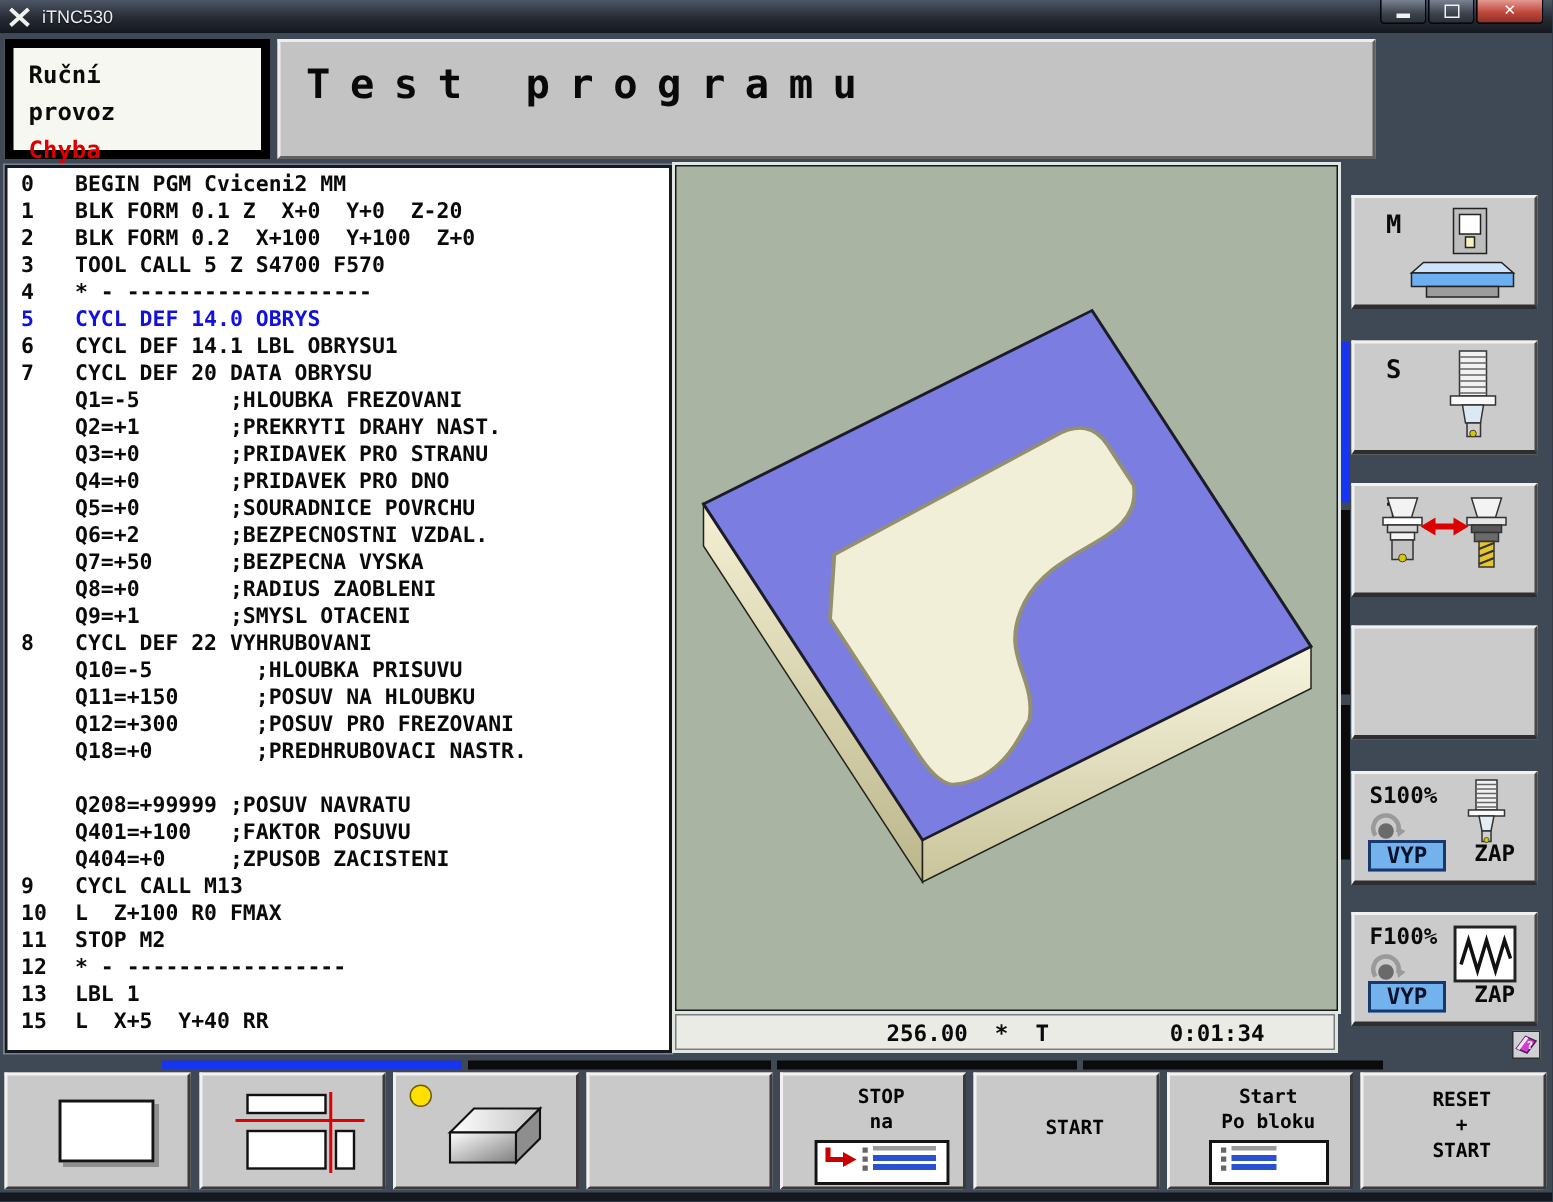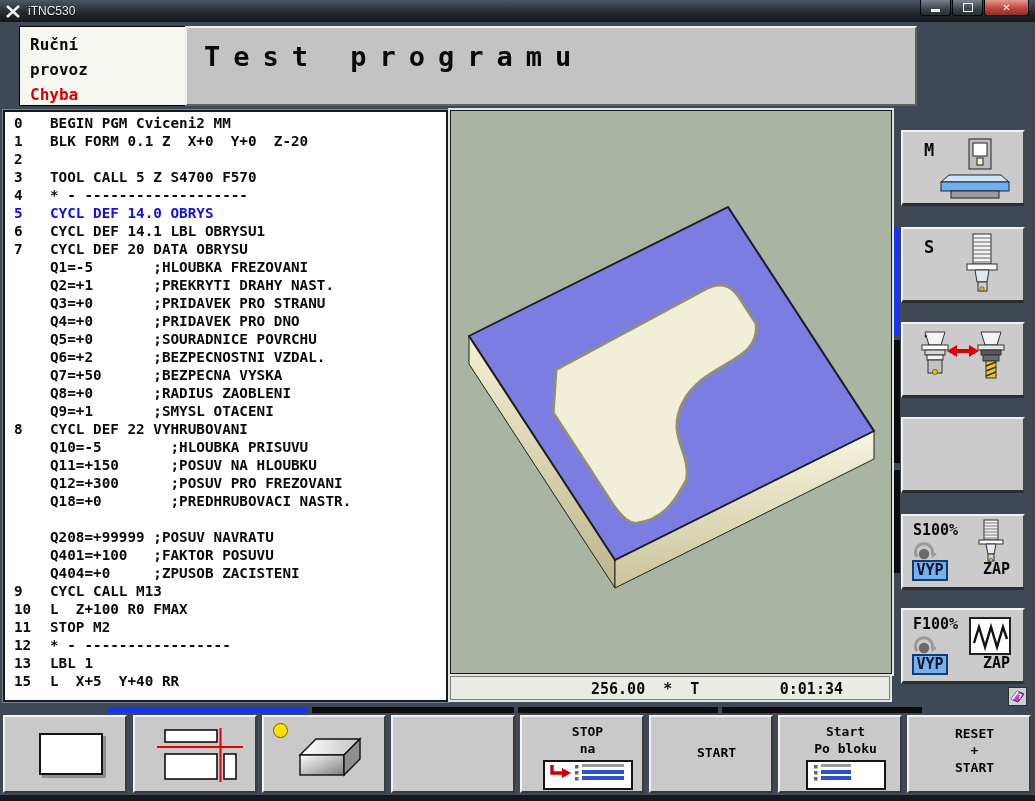--- a/index.html
+++ b/index.html
@@ -11,22 +11,22 @@
   .tb-logo{margin-left:6px;display:flex;align-items:center;}
   .tb-title{color:#e9edf2;font:12px "Liberation Sans",sans-serif;margin-left:7px;text-shadow:0 1px 1px #000;}
   .wbtns{position:absolute;right:6px;top:0;display:flex;gap:1px;}
   .wbtn{width:29px;height:15px;border:1px solid #05070a;border-top:none;border-radius:0 0 3px 3px;
     background:linear-gradient(#78818f,#3c434e 60%,#2a3038);display:flex;align-items:center;justify-content:center;}
   .wbtn.close{width:43px;background:linear-gradient(#e29a90,#c0473c 55%,#8f2f26);}
   .glyph-min{width:9px;height:3px;background:#f2f2f2;margin-top:6px;}
   .glyph-max{width:8px;height:7px;border:1.5px solid #f2f2f2;}
   .glyph-close{color:#fff;font:bold 10px "DejaVu Sans",sans-serif;}
   
-  .mode-panel{position:absolute;left:19px;top:26px;width:177px;height:80px;background:#f7f7f2;
-    border:1px solid #000000;box-sizing:border-box;padding:5px 0 0 10px;}
+  .mode-panel{position:absolute;left:3px;top:26px;width:177px;height:80px;background:#f7f7f2;
+    border:6px solid #000000;box-sizing:border-box;padding:5px 0 0 10px;}
   .mode-line{font:bold 16px "DejaVu Sans Mono",monospace;color:#0b0b0b;line-height:25px;}
   .mode-error{color:#dd0000;}
   .header-panel{position:absolute;left:185px;top:26px;width:732px;height:80px;background:#c3c3c3;box-sizing:border-box;
     border-top:2px solid #eeeeee;border-left:2px solid #eeeeee;border-right:2px solid #606060;border-bottom:2px solid #606060;}
   .header-title{font:bold 27px "DejaVu Sans Mono",monospace;letter-spacing:13px;color:#090909;margin:13px 0 0 17px;white-space:pre;}
   
   .program-panel{position:absolute;left:3px;top:110px;width:445px;height:592px;background:#ffffff;
     border:2px solid #161a20;box-sizing:border-box;box-shadow:0 0 0 1px #79828e;padding-top:3px;overflow:hidden;}
   .pline{display:flex;height:18px;font:bold 14.3px "DejaVu Sans Mono",monospace;color:#0a0a0a;white-space:pre;}
   .pline .ln{width:36px;padding-left:9px;flex:none;}
@@ -36,21 +36,21 @@
     border:1px solid #15181c;box-shadow:0 0 0 2px #e2e6e2;}
   .sim-status{position:absolute;left:450px;top:676px;width:440px;height:24px;background:#ebebe6;box-sizing:border-box;
     border:1px solid #7c7c7c;box-shadow:0 0 0 2px #e2e6e2;font:bold 15px "DejaVu Sans Mono",monospace;color:#0a0a0a;padding-left:32px;}
   .sim-status .sleft{position:absolute;left:140px;top:3px;white-space:pre;}
   .sim-status .sright{position:absolute;right:46px;top:3px;white-space:pre;}
   
   .sbtn{position:absolute;left:901px;width:124px;height:76px;background:#cbcbcb;box-sizing:border-box;
     border-top:2px solid #f1f1f1;border-left:2px solid #f1f1f1;border-right:2px solid #474747;border-bottom:3px solid #2e2e2e;}
   .key-letter{position:absolute;left:21px;top:8px;font:bold 17px "DejaVu Sans Mono",monospace;color:#0a0a0a;}
   .ov-label{position:absolute;left:10px;top:5px;font:bold 15px "DejaVu Sans Mono",monospace;color:#0a0a0a;}
-  .vyp{position:absolute;left:9px;bottom:6px;width:36px;height:21px;background:#74b2ee;border:2px solid #173a6e;
+  .vyp{position:absolute;left:9px;bottom:6px;width:52px;height:21px;background:#74b2ee;border:2px solid #173a6e;
     box-sizing:border-box;font:bold 15px "DejaVu Sans Mono",monospace;text-align:center;line-height:17px;color:#07112a;}
   .zap{position:absolute;right:13px;bottom:9px;font:bold 15px "DejaVu Sans Mono",monospace;color:#0a0a0a;}
   .knob{position:absolute;left:10px;top:26px;}
   
   .hseg{position:absolute;top:707px;height:6px;}
   .vseg{position:absolute;left:894px;width:6px;}
   .seg-blue{background:#1734ee;} .seg-black{background:#0b0b0b;}
   
   .skey{position:absolute;top:715px;width:124px;height:78px;background:#c9c9c9;box-sizing:border-box;
     border-top:2px solid #f2f2f2;border-left:2px solid #f2f2f2;border-right:2px solid #3a3a3a;border-bottom:2px solid #3a3a3a;
@@ -94,21 +94,21 @@
     <div class="mode-line mode-error">Chyba</div>
   </div>
 
   <div class="header-panel">
     <div class="header-title">Test programu</div>
   </div>
 
   <div class="program-panel">
       <div class="pline"><span class="ln">0</span><span>BEGIN PGM Cviceni2 MM</span></div>
       <div class="pline"><span class="ln">1</span><span>BLK FORM 0.1 Z  X+0  Y+0  Z-20</span></div>
-      <div class="pline"><span class="ln">2</span></div>
+      <div class="pline"><span class="ln">2</span><span>BLK FORM 0.2  X+100  Y+100  Z+0</span></div>
       <div class="pline"><span class="ln">3</span><span>TOOL CALL 5 Z S4700 F570</span></div>
       <div class="pline"><span class="ln">4</span><span>* - -------------------</span></div>
       <div class="pline hl"><span class="ln">5</span><span>CYCL DEF 14.0 OBRYS</span></div>
       <div class="pline"><span class="ln">6</span><span>CYCL DEF 14.1 LBL OBRYSU1</span></div>
       <div class="pline"><span class="ln">7</span><span>CYCL DEF 20 DATA OBRYSU</span></div>
       <div class="pline"><span class="ln"></span><span>Q1=-5       ;HLOUBKA FREZOVANI</span></div>
       <div class="pline"><span class="ln"></span><span>Q2=+1       ;PREKRYTI DRAHY NAST.</span></div>
       <div class="pline"><span class="ln"></span><span>Q3=+0       ;PRIDAVEK PRO STRANU</span></div>
       <div class="pline"><span class="ln"></span><span>Q4=+0       ;PRIDAVEK PRO DNO</span></div>
       <div class="pline"><span class="ln"></span><span>Q5=+0       ;SOURADNICE POVRCHU</span></div>

